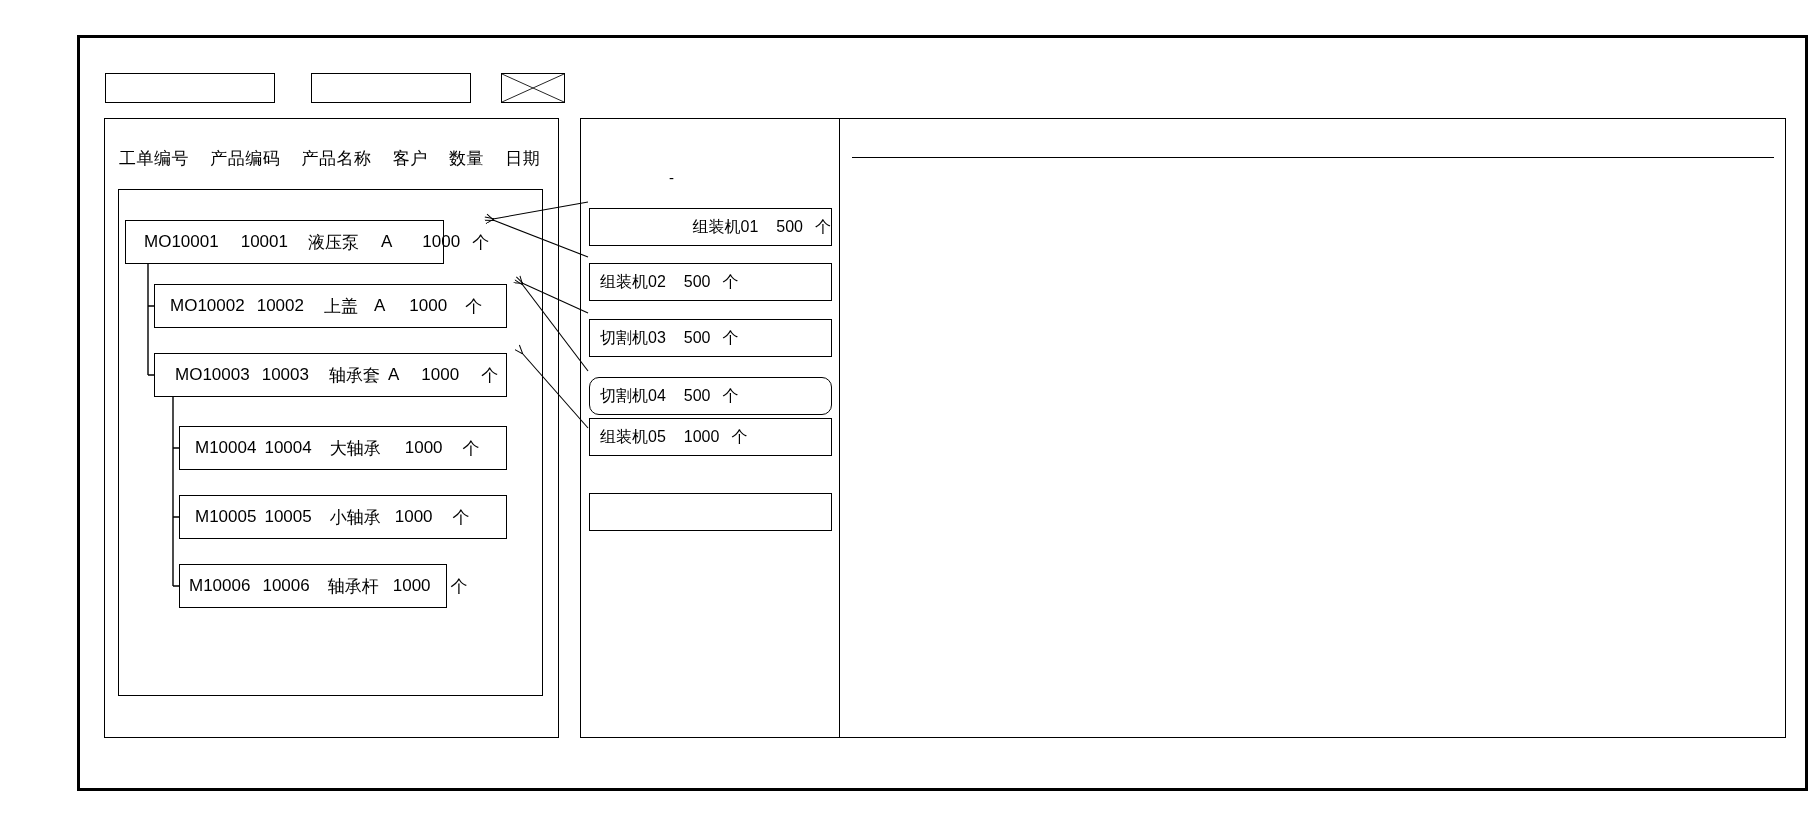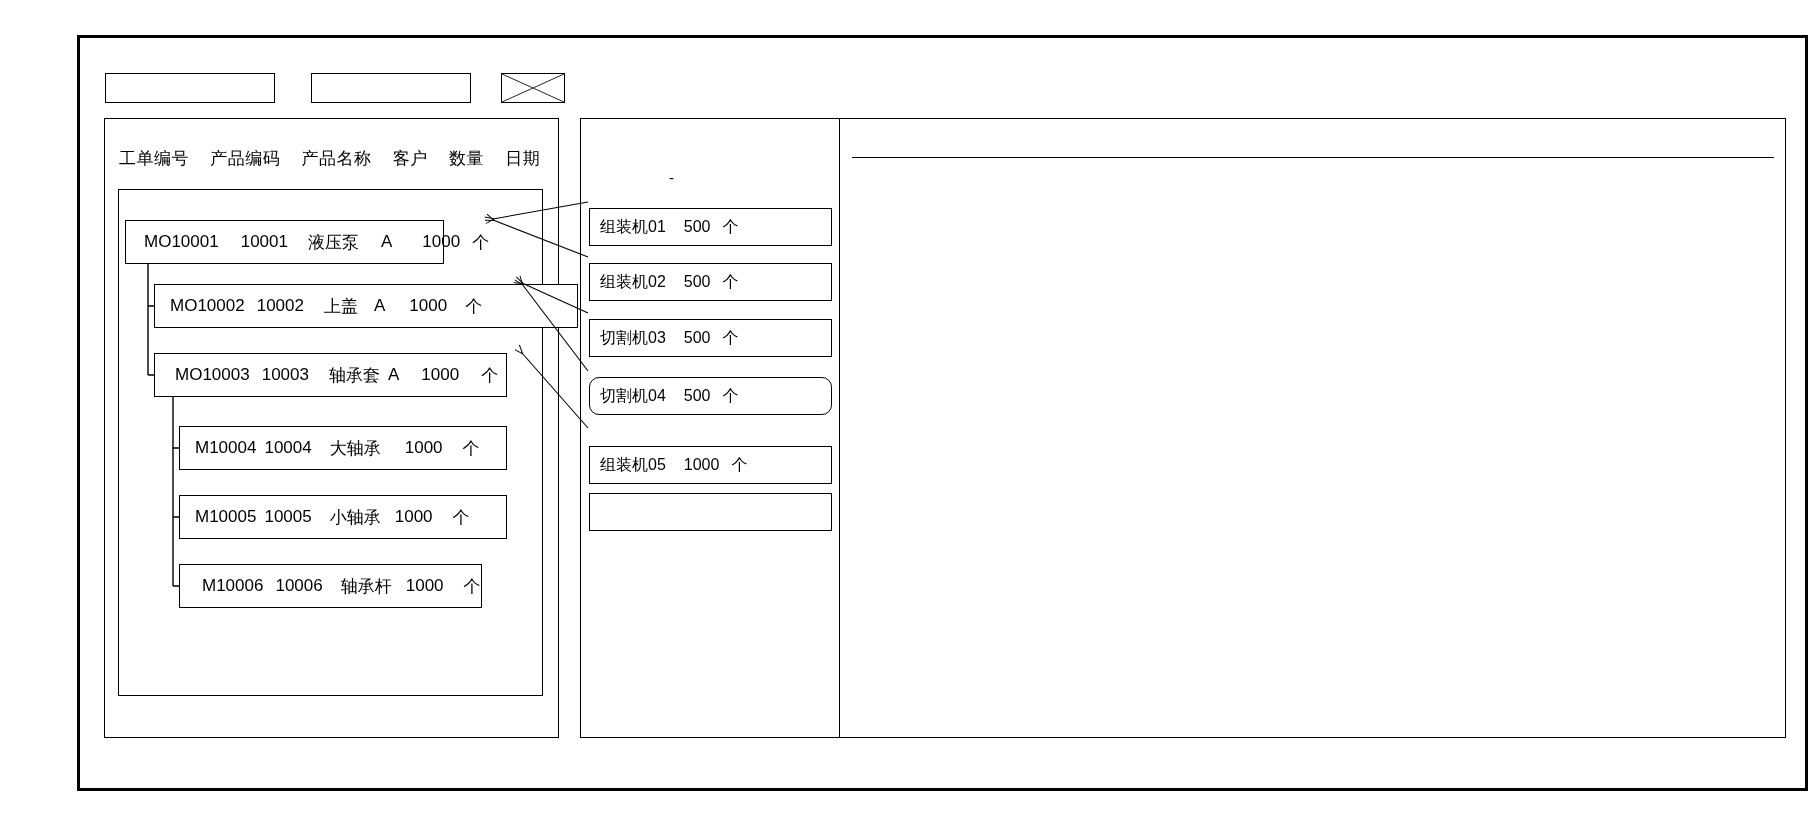--- a/index.html
+++ b/index.html
@@ -88,25 +88,25 @@
     background: #ffffff;
     display: flex;
     align-items: center;
     font-size: 17px;
     white-space: nowrap;
     height: 44px;
   }
   .tree-row .cell { display: inline-block; }
 
   #tree-row-0 { left: 6px;  top: 30px;  width: 319px; padding-left: 18px; }
-  #tree-row-1 { left: 35px; top: 94px;  width: 424px; padding-left: 15px; }
+  #tree-row-1 { left: 35px; top: 94px;  width: 353px; padding-left: 15px; }
   #tree-row-2 { left: 35px; top: 163px; width: 353px; padding-left: 20px; }
   #tree-row-3 { left: 60px; top: 236px; width: 328px; padding-left: 15px; }
   #tree-row-4 { left: 60px; top: 305px; width: 328px; padding-left: 15px; }
-  #tree-row-5 { left: 60px; top: 374px; width: 303px; padding-left: 22px; }
+  #tree-row-5 { left: 60px; top: 374px; width: 268px; padding-left: 9px; }
 
   
   #tree-lines {
     position: absolute;
     left: 0; top: 0;
     width: 425px; height: 507px;
     pointer-events: none;
   }
 
   
@@ -137,25 +137,25 @@
     background: #ffffff;
     display: flex;
     align-items: center;
     padding-left: 10px;
     font-size: 16px;
     white-space: nowrap;
   }
   .mach-card .mc-name { display: inline-block; }
   .mach-card .mc-qty  { display: inline-block; margin-left: 18px; }
   .mach-card .mc-unit { display: inline-block; margin-left: 12px; }
-  #mach-card-0 { top: 89px; }
+  #mach-card-0 { top: 89px; justify-content: flex-end; }
   #mach-card-1 { top: 144px; }
   #mach-card-2 { top: 200px; }
   #mach-card-3 { top: 258px; border-radius: 10px; }
-  #mach-card-4 { top: 327px; }
+  #mach-card-4 { top: 299px; }
   #mach-card-5 { top: 374px; }
 
   
   #right-panel {
     position: absolute;
     left: 760px;
     top: 80px;
     width: 946px;
     height: 620px;
     border: 1.5px solid #000000;

